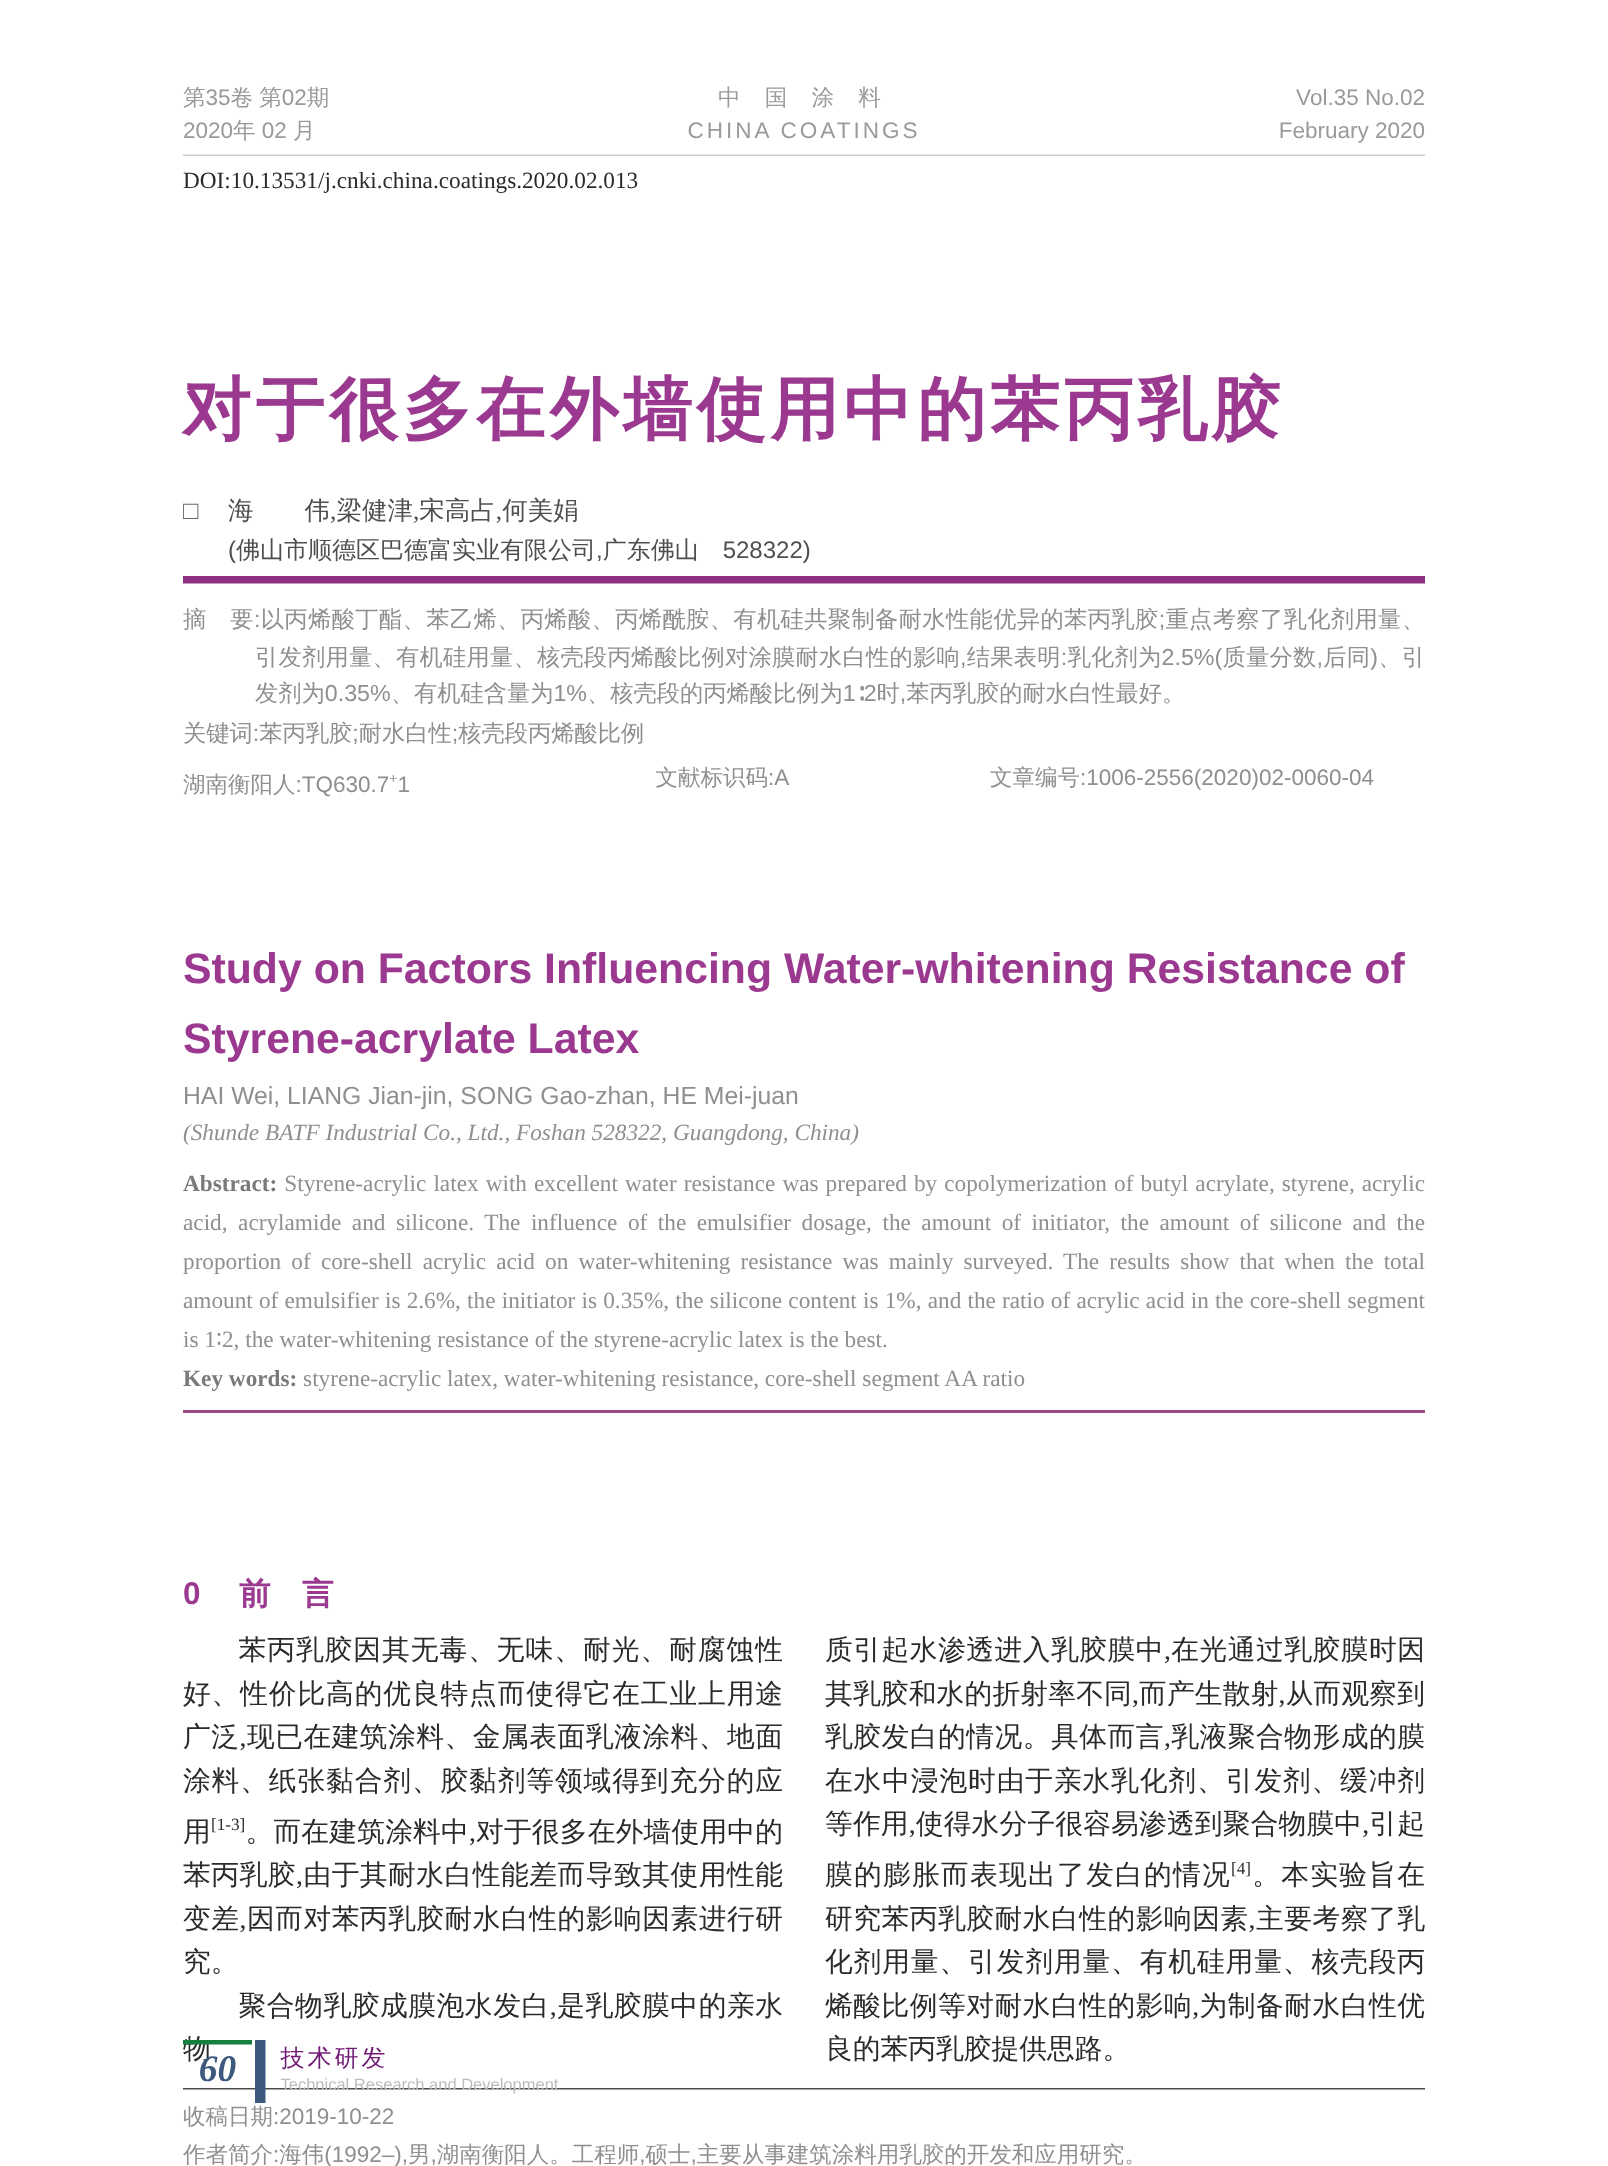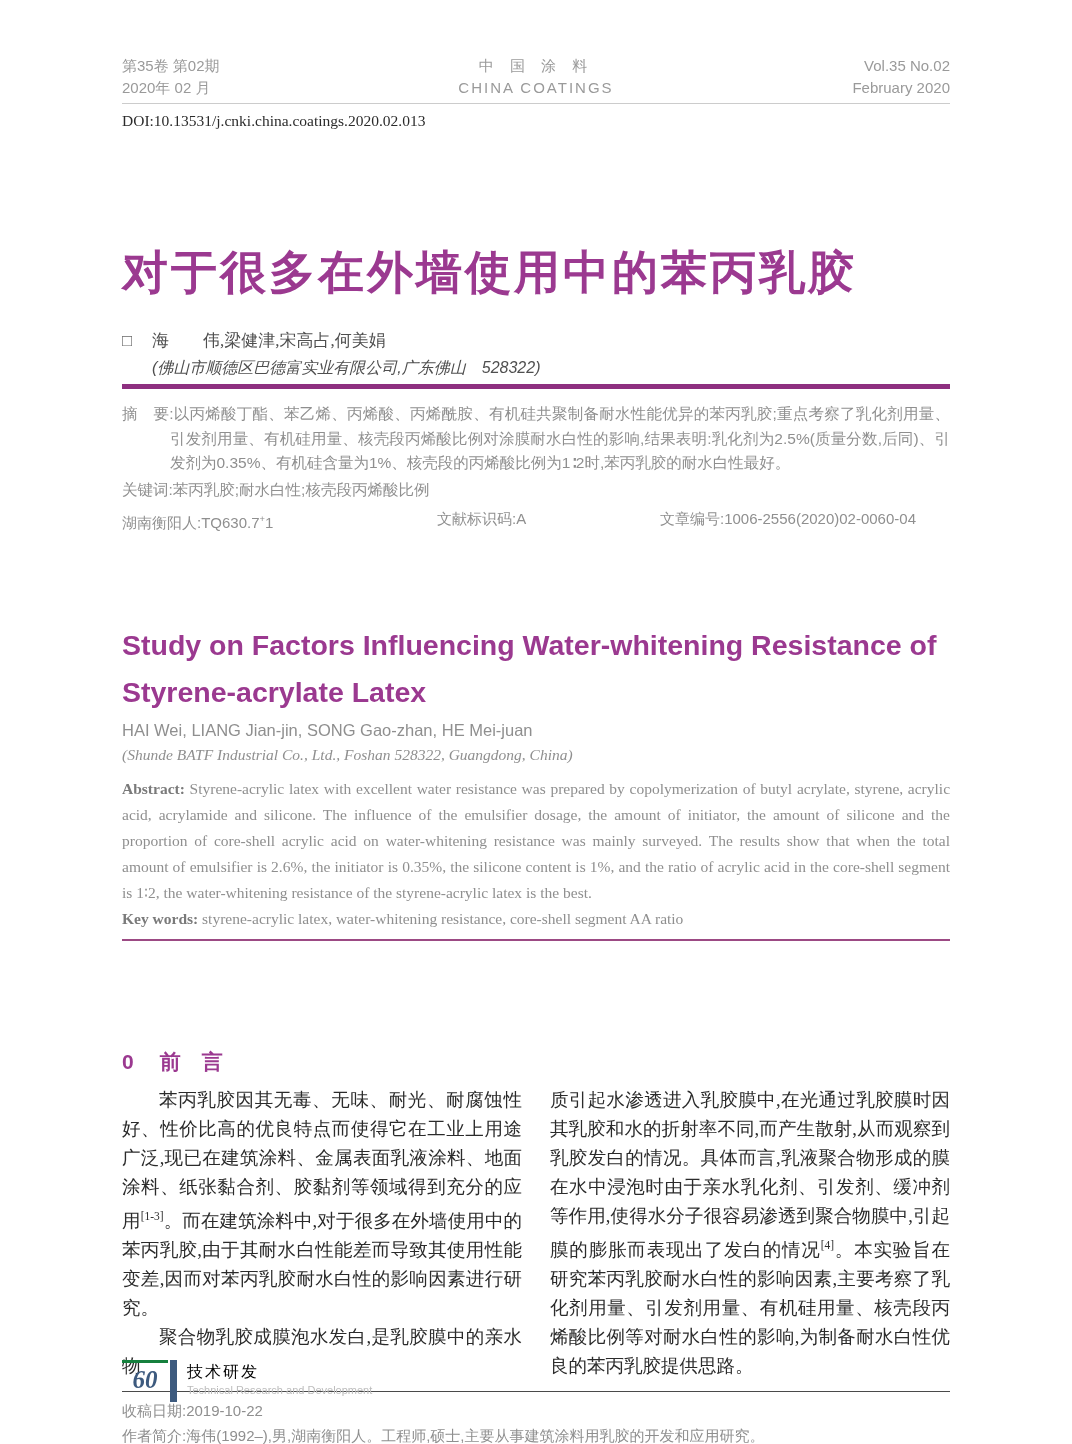--- a/index.html
+++ b/index.html
@@ -36,21 +36,21 @@
     color: #9b3990; letter-spacing: 3px;
   }
   .authors-row {
     margin-top: 28px; font-family: Liberation Serif, serif;
     font-size: 17px; line-height: 24px; color: #4f4f4f;
   }
   .authors-row .marker { display: inline-block; width: 30px; color: #6a6a6a; }
   .affil-cn {
     margin-top: 3px; padding-left: 30px;
     font-family: "Liberation Sans", sans-serif;
-    font-size: 16px; line-height: 23px; color: #4f4f4f; font-style: italic;
+    font-size: 16px; line-height: 23px; color: #4f4f4f;
   }
   .rule-thick { height: 5px; background: #8e2f80; margin-top: 5px; }
 
   
   .abstract-cn {
     margin-top: 13px;
     font-family: "Liberation Sans", sans-serif;
     color: #8f8f8f; font-size: 15.5px; line-height: 24.5px;
     padding-left: 48px; text-indent: -48px; text-align: justify;
   }
@@ -123,22 +123,22 @@
   .pagenum-box {
     border-top: 3px solid #15803d;
     width: 46px; text-align: center;
     font-family: "Liberation Serif", serif;
     font-style: italic; font-weight: bold;
     font-size: 25px; line-height: 34px; color: #3d5a7e;
   }
   .vbar { width: 7px; height: 42px; background: #3d5a7e; margin: 0 10px 0 2px; }
   .footer-labels { padding-top: 3px; }
   .footer-cn {
-    font-family: Liberation Mono, monospace;
-    font-size: 16px; line-height: 20px; color: #000000; letter-spacing: 2px;
+    font-family: Liberation Serif, serif;
+    font-size: 16px; line-height: 20px; color: #701a75; letter-spacing: 2px;
   }
   .footer-en {
     font-family: "Liberation Sans", sans-serif;
     font-size: 11px; line-height: 15px; color: #bcbcbc;
   }
 </style>
 </head>
 <body>
 
 <div class="page">

